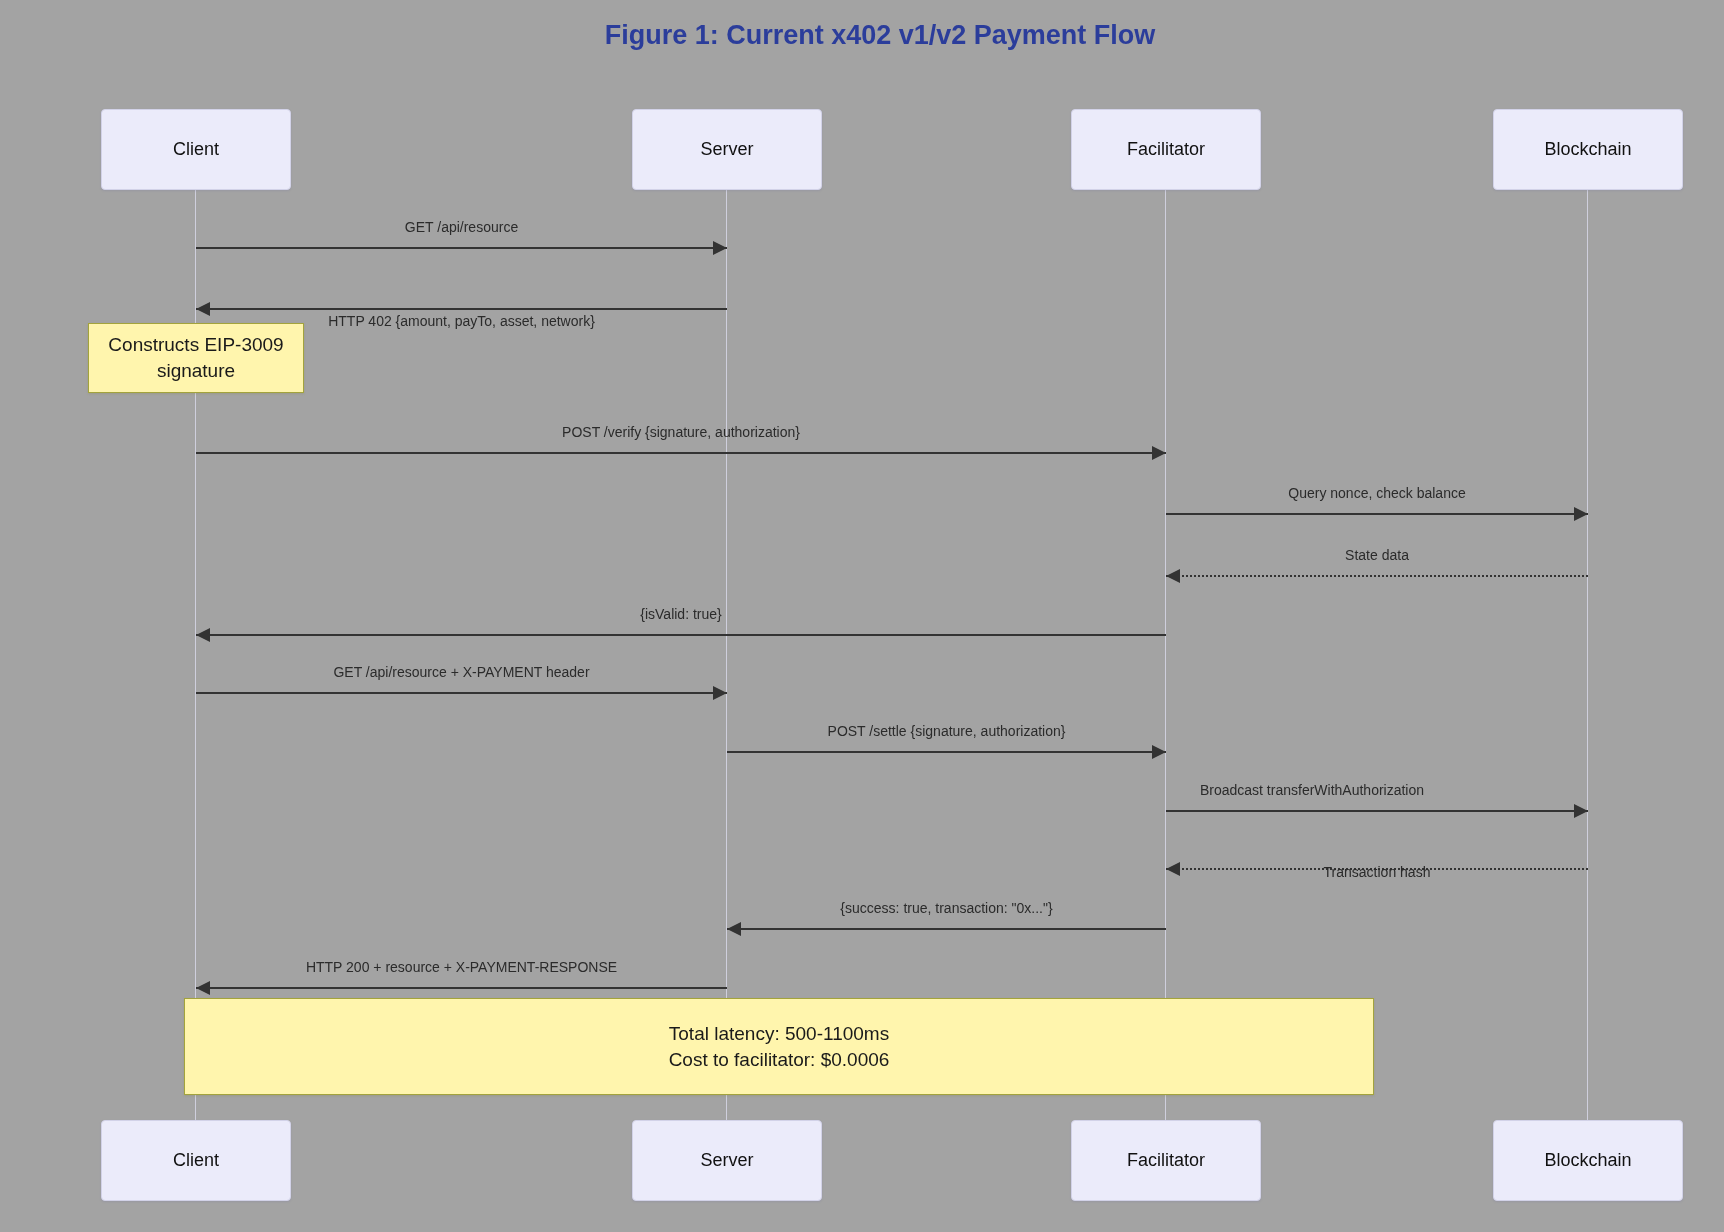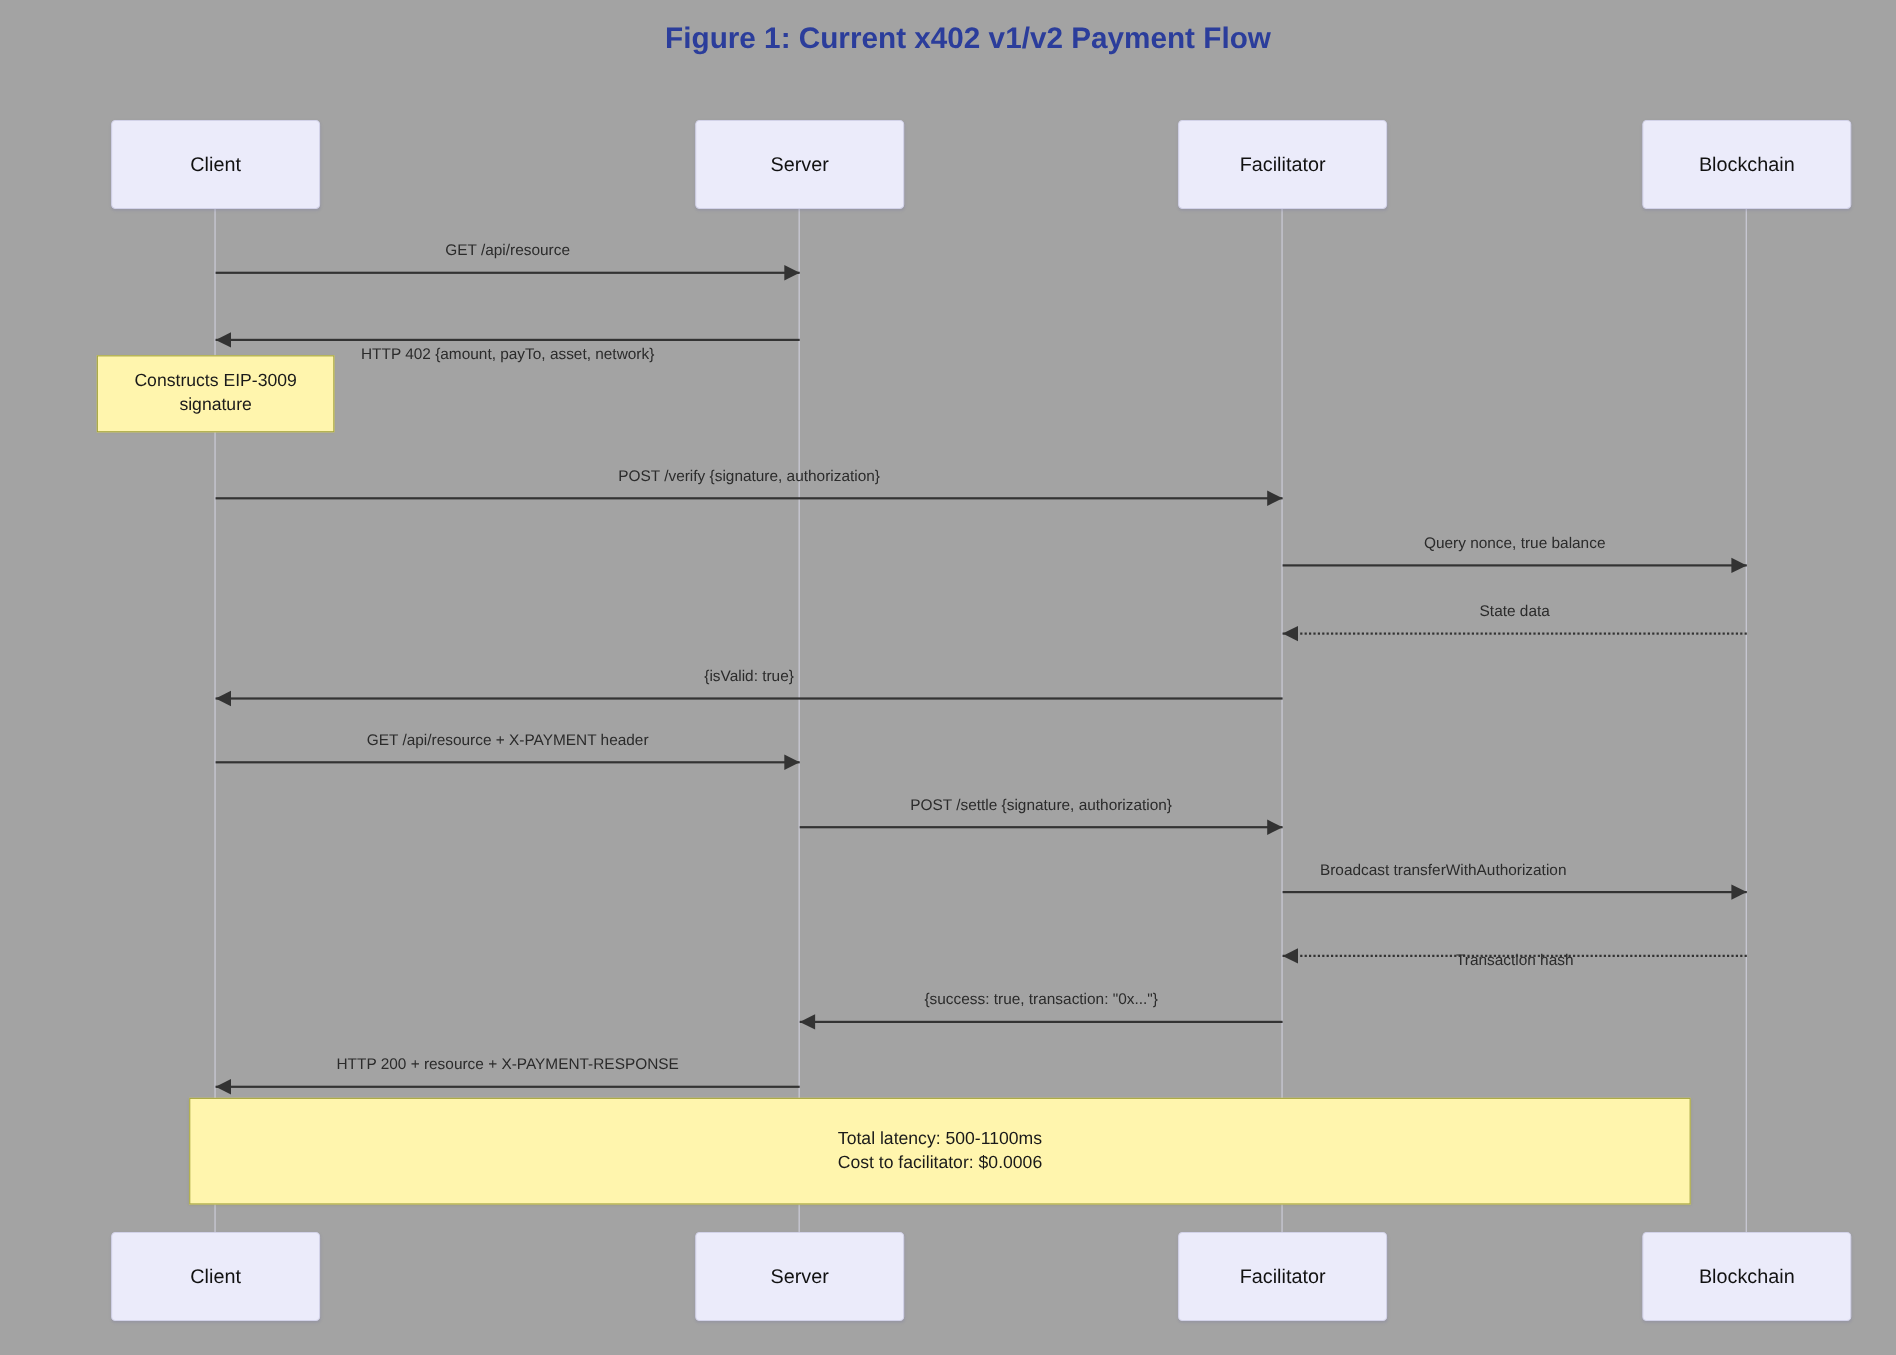--- a/index.html
+++ b/index.html
@@ -36,21 +36,21 @@
   }
   .arrowhead.right{ border-left:14px solid var(--arrow); }
   .arrowhead.left{ border-right:14px solid var(--arrow); }
   .msg-label{
     position:absolute; transform:translateX(-50%); white-space:nowrap;
     font-size:14px; color:var(--text); z-index:2;
   }
   .note{
     position:absolute; box-sizing:border-box; background:var(--note-fill);
     border:1px solid var(--note-border); color:#1a1a1a; text-align:center;
-    font-size:16px; line-height:1.35; display:flex; flex-direction:column;
+    font-size:19px; line-height:1.35; display:flex; flex-direction:column;
     justify-content:center; z-index:3;
     box-shadow:0 1px 2px rgba(140,140,80,0.3);
   }
 </style>
 </head>
 <body>
 
 <div class="canvas">
   <div class="fig-title">Figure 1: Current x402 v1/v2 Payment Flow</div>
   <div id="lifelines">
@@ -68,21 +68,21 @@
       <div class="msg-label" style="left: 461.5px; top: 280px; margin-top: 33px;">HTTP 402 {amount, payTo, asset, network}</div>
       <div class="note" style="left: 88px; top: 323px; width: 216px; height: 70px;">
         <div>Constructs EIP-3009</div>
         <div>signature</div>
       </div>
       <div class="msg-line" style="left: 196px; top: 452px; width: 970px;"></div>
       <div class="arrowhead right" style="left: 1152px; top: 446px;"></div>
       <div class="msg-label" style="left: 681px; top: 424px;">POST /verify {signature, authorization}</div>
       <div class="msg-line" style="left: 1166px; top: 513px; width: 422px;"></div>
       <div class="arrowhead right" style="left: 1574px; top: 507px;"></div>
-      <div class="msg-label" style="left: 1377px; top: 485px;">Query nonce, true balance</div>
+      <div class="msg-label" style="left: 1377px; top: 485px;">Query nonce, check balance</div>
       <div class="msg-line dotted" style="left: 1166px; top: 575px; width: 422px;"></div>
       <div class="arrowhead left" style="left: 1166px; top: 569px;"></div>
       <div class="msg-label" style="left: 1377px; top: 547px;">State data</div>
       <div class="msg-line" style="left: 196px; top: 634px; width: 970px;"></div>
       <div class="arrowhead left" style="left: 196px; top: 628px;"></div>
       <div class="msg-label" style="left: 681px; top: 606px;">{isValid: true}</div>
       <div class="msg-line" style="left: 196px; top: 692px; width: 531px;"></div>
       <div class="arrowhead right" style="left: 713px; top: 686px;"></div>
       <div class="msg-label" style="left: 461.5px; top: 664px;">GET /api/resource + X-PAYMENT header</div>
       <div class="msg-line" style="left: 727px; top: 751px; width: 439px;"></div>
@@ -122,17 +122,17 @@
       <div class="actor" style="left: 632px; top: 1120px;">
         <div>Server</div>
       </div>
       <div class="actor" style="left: 1071px; top: 1120px;">
         <div>Facilitator</div>
       </div>
       <div class="actor" style="left: 1493px; top: 1120px;">
         <div>Blockchain</div>
       </div>
     </div>
-  <div id="summary" class="note" style="left: 172px; top: 998px; width: 1365px; height: 97px;">
+  <div id="summary" class="note" style="left: 184px; top: 998px; width: 1190px; height: 97px;">
       <div>Total latency: 500-1100ms</div>
       <div>Cost to facilitator: $0.0006</div>
     </div>
 </div>
 
 </body></html>

